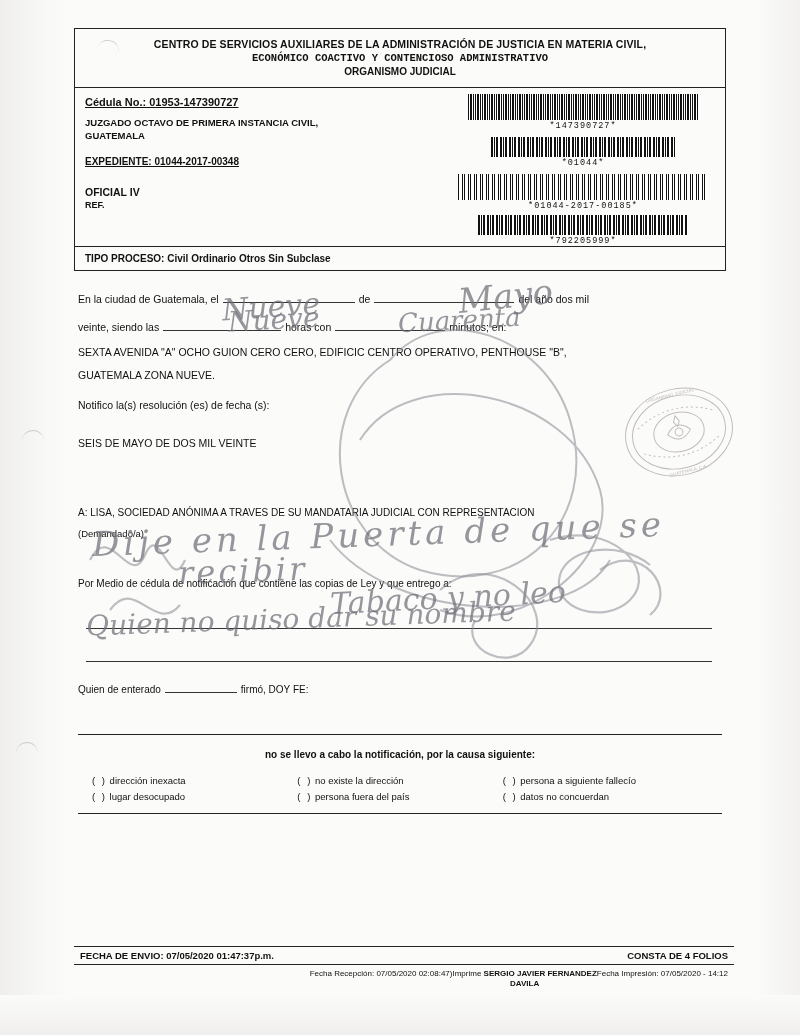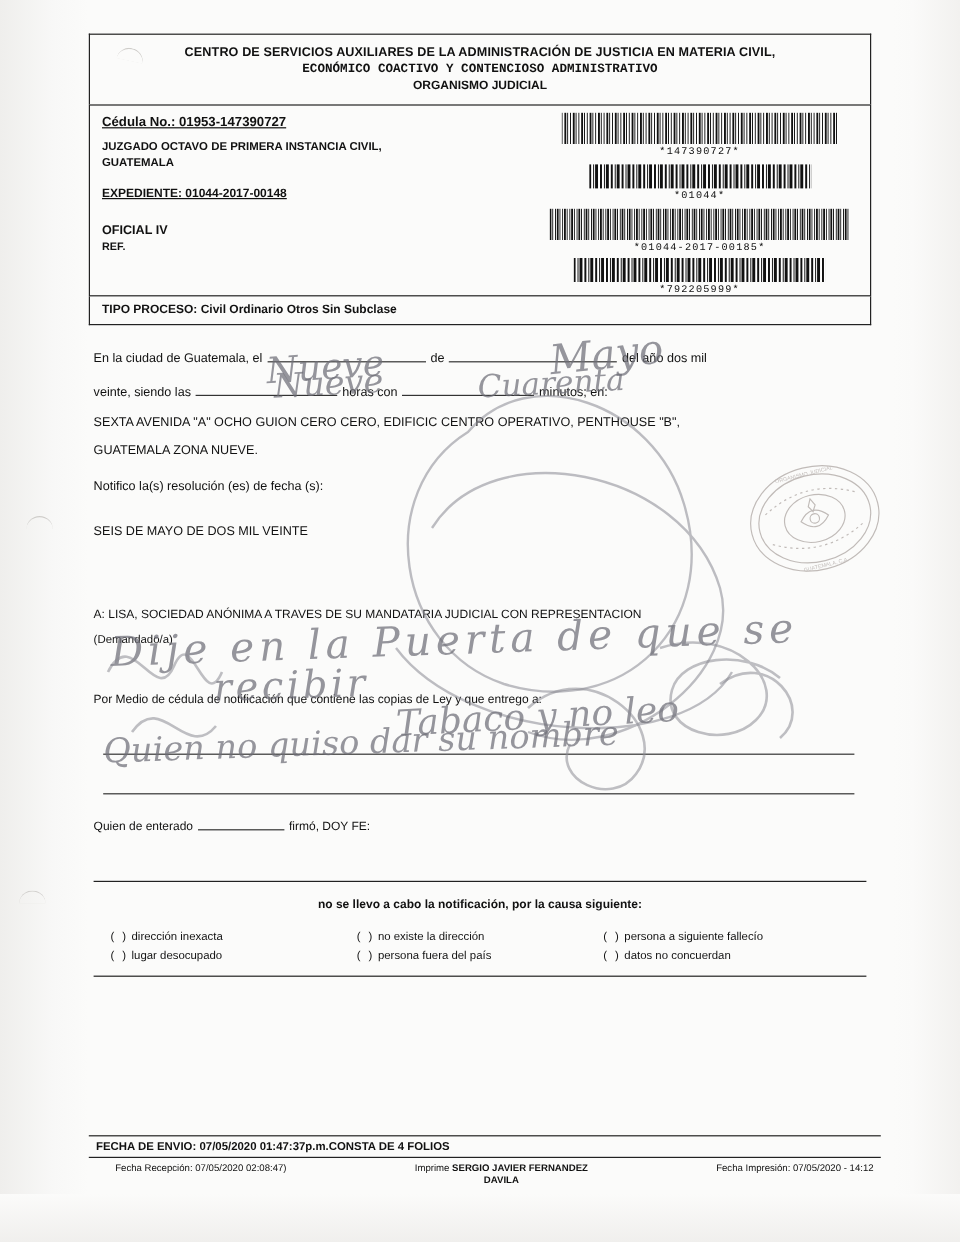--- a/index.html
+++ b/index.html
@@ -253,31 +253,30 @@
   .footer {
     position: absolute;
     left: 74px;
     right: 66px;
     bottom: 46px;
   }
   .footer-top {
     border-top: 1px solid #222;
     border-bottom: 1px solid #222;
     display: flex;
-    justify-content: flex-start;
+    justify-content: space-between;
     padding: 3px 6px;
     font-size: 9.5px;
     font-weight: bold;
   }
   .footer-bottom {
     display: flex;
-    justify-content: space-between;
+    justify-content: flex-end;
     padding: 4px 6px 0 6px;
     font-size: 8px;
-    margin-left: 16px;
   }
   .footer-bottom .mid { text-align: center; line-height: 10px; }
 
   
   .ink {
     position: absolute;
     pointer-events: none;
     color: #6f6f78;
     font-family: "DejaVu Serif", serif;
     font-style: italic;
@@ -324,21 +323,21 @@
       <div class="h3">ORGANISMO JUDICIAL</div>
     </div>
 
     <div class="info-box">
       <div class="info-left">
         <div class="cedula">Cédula No.: 01953-147390727</div>
         <div class="juzgado">
           <div>JUZGADO OCTAVO DE PRIMERA INSTANCIA CIVIL,</div>
           <div>GUATEMALA</div>
         </div>
-        <div class="expediente">EXPEDIENTE: 01044-2017-00148</div>
+        <div class="expediente">EXPEDIENTE: 01044-2017-00348</div>
         <div class="oficial">OFICIAL IV</div>
         <div class="ref">REF.</div>
       </div>
 
       <div class="barcodes">
         <div class="bc-block bc1">
           <div class="bc-bars"></div>
           <div class="bc-label">*147390727*</div>
         </div>
         <div class="bc-block bc2">

